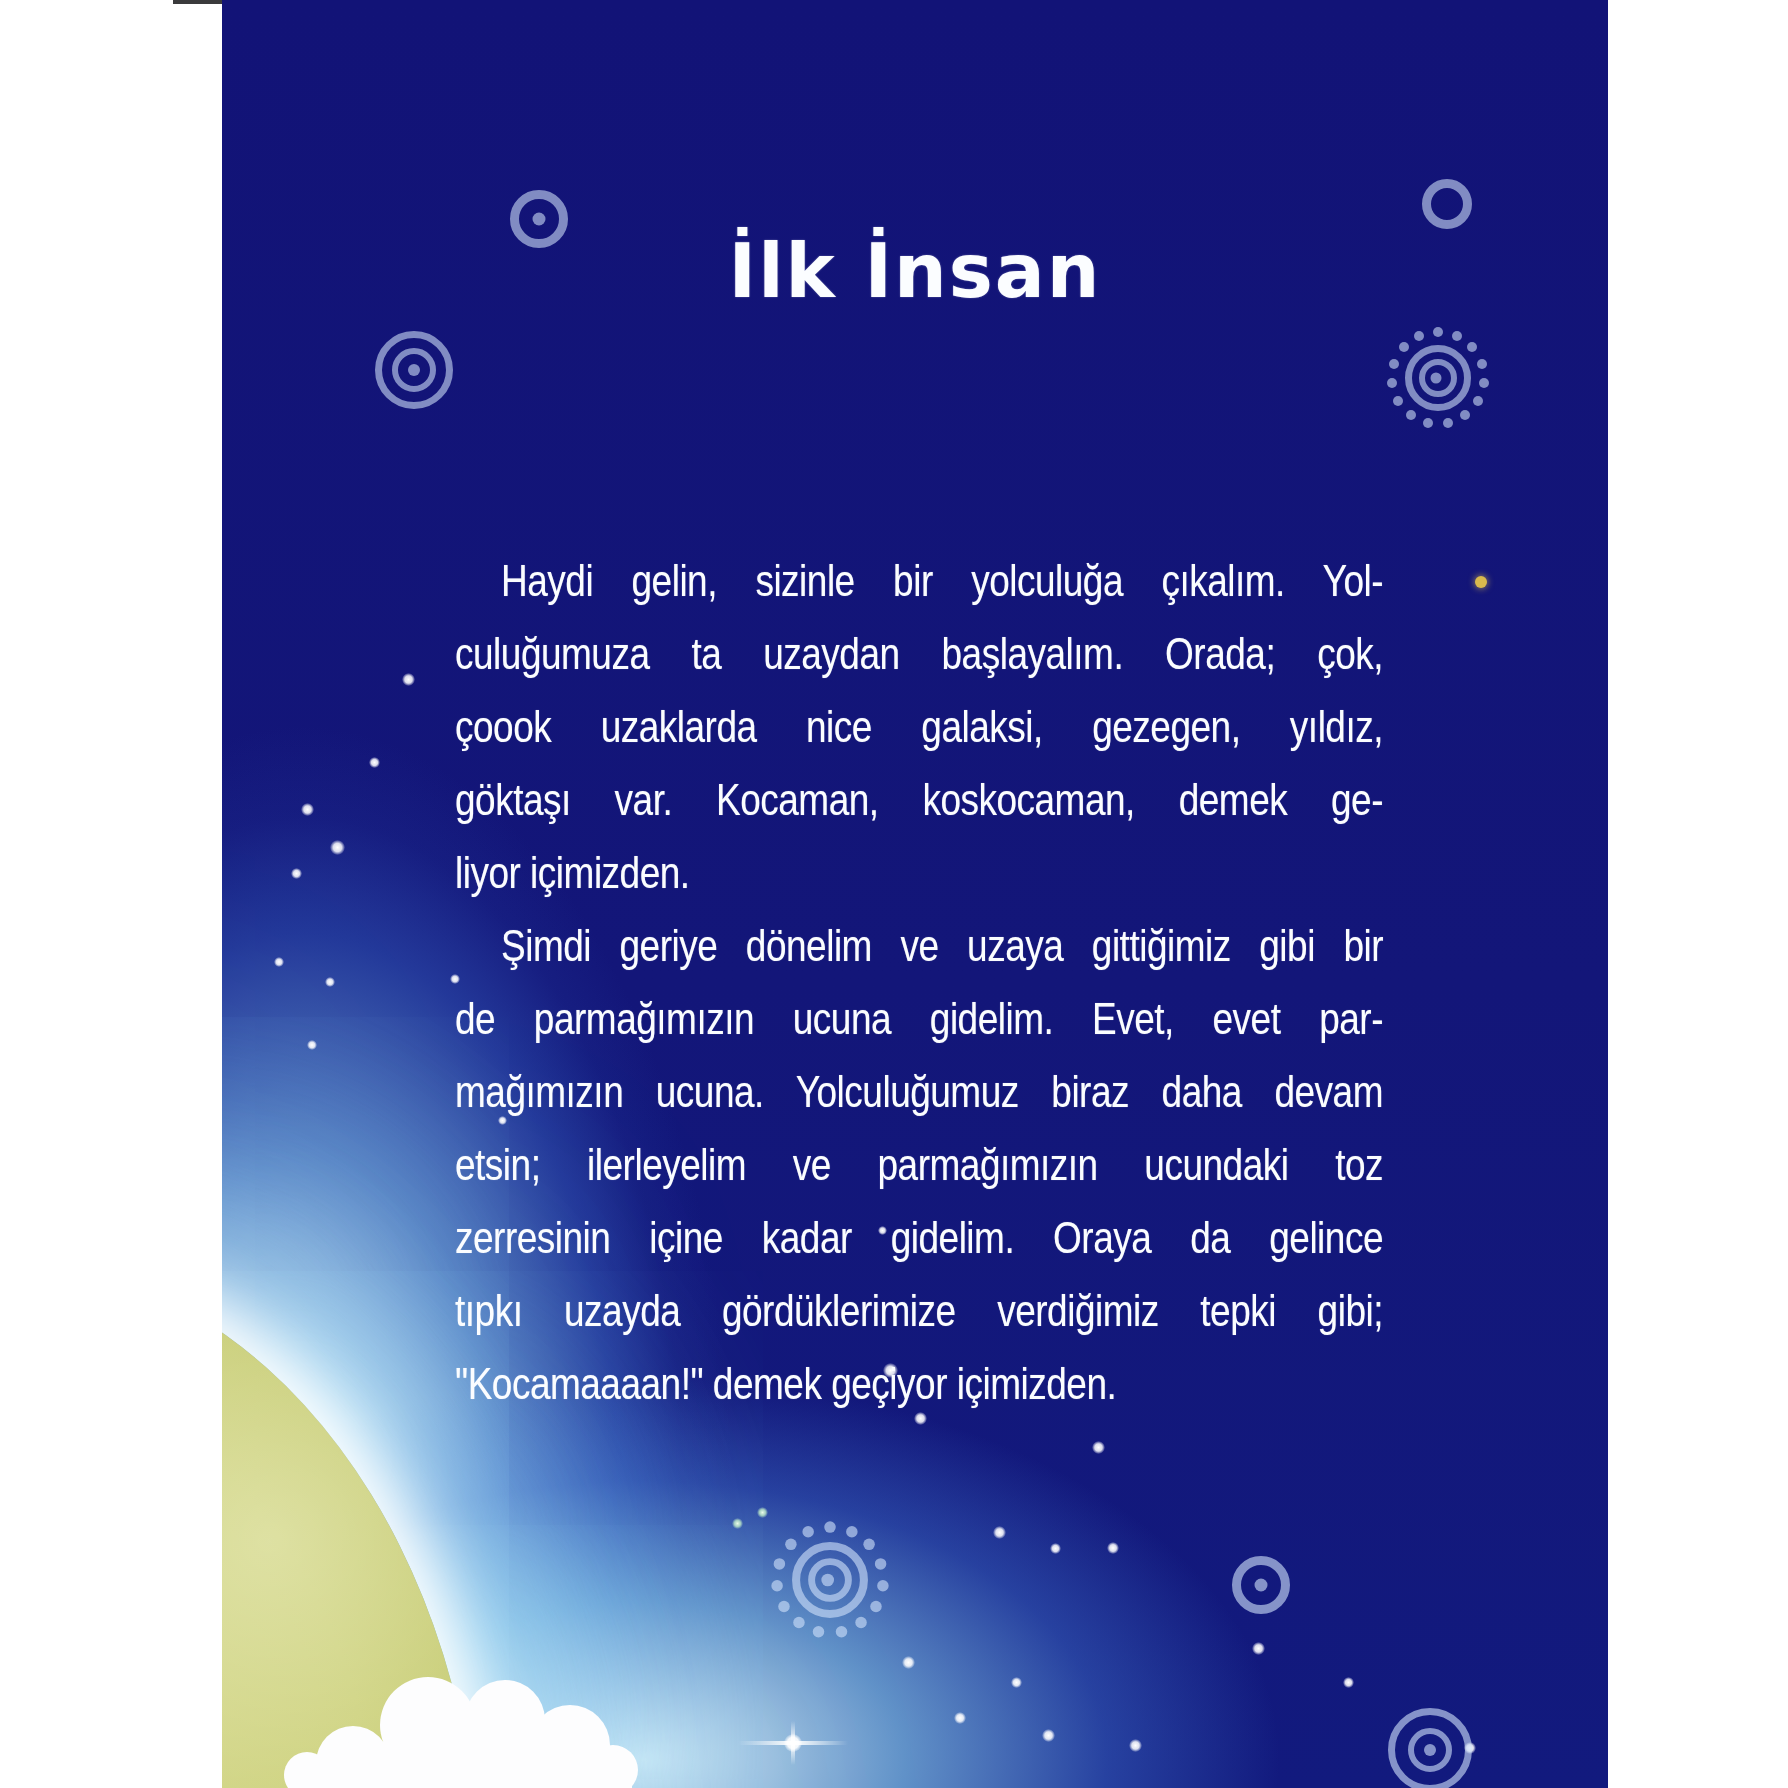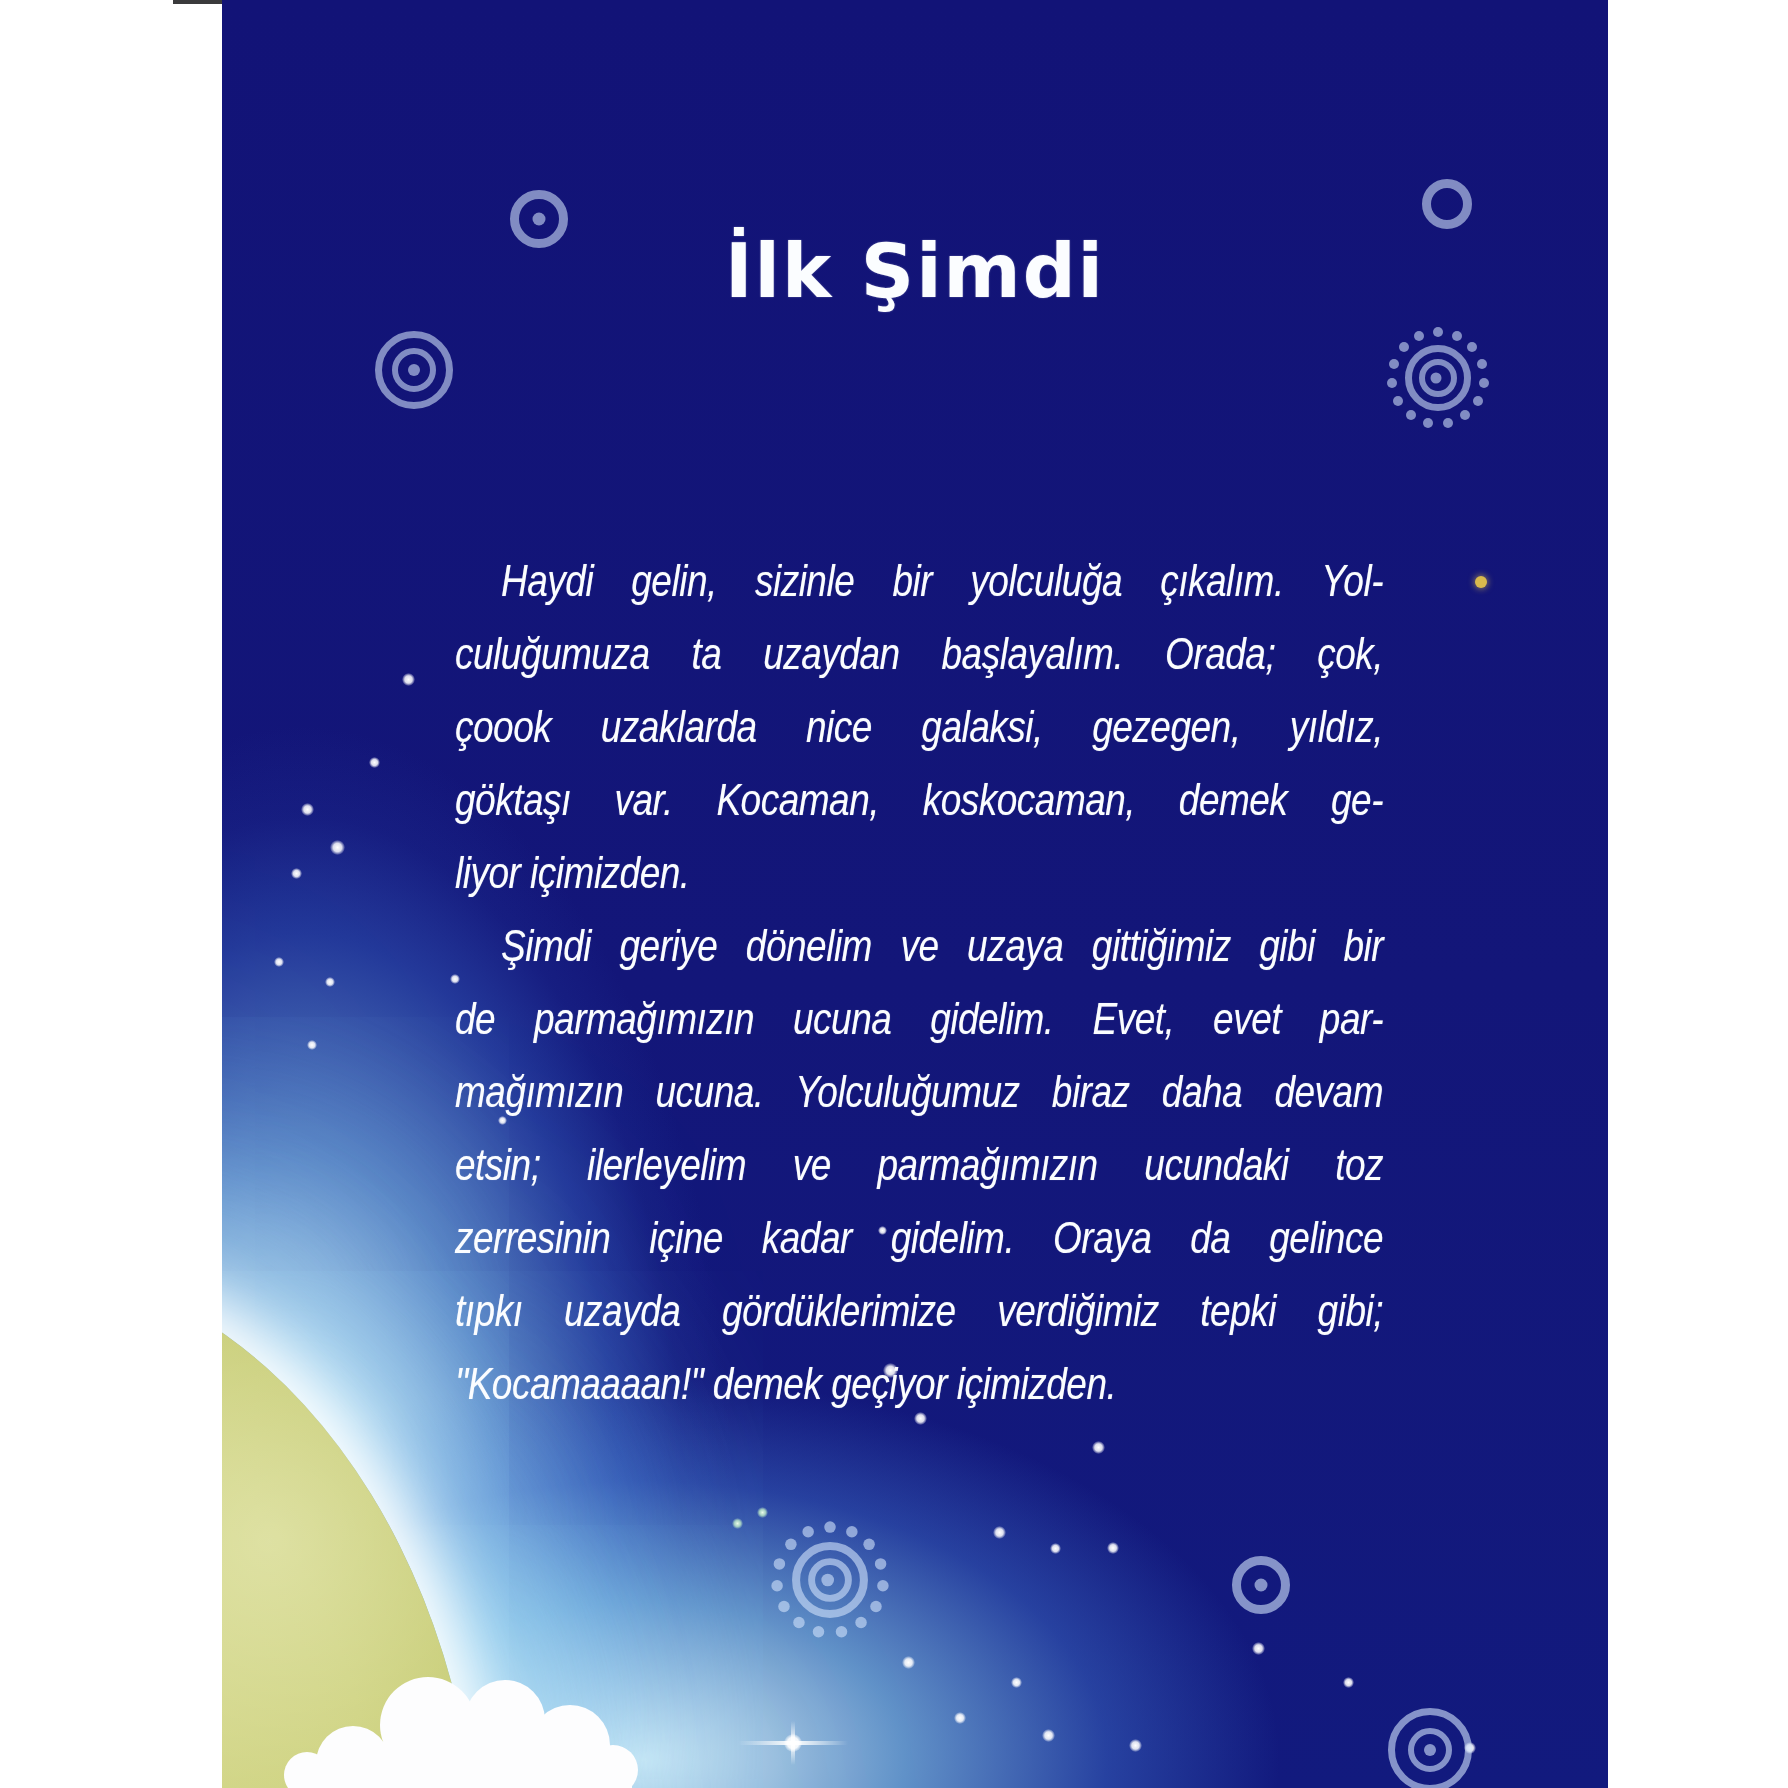--- a/index.html
+++ b/index.html
@@ -73,21 +73,21 @@
         transform:translate(-50%,-50%);background:transparent;}
   .sun.light .rings,.sun.light .rings .mid{border-color:var(--deco-light);}
   .sun.light .rings .dot{background:var(--deco-light);}
 
   
   .title{position:absolute;left:0;right:0;top:210px;text-align:center;color:var(--text);
         font-family:"DejaVu Sans",sans-serif;font-weight:bold;font-size:74px;line-height:122px;
         letter-spacing:2px;text-shadow:0 0 2px rgba(255,255,255,0.35);}
   .body-text{position:absolute;left:233px;top:545px;width:928px;color:var(--text);
         font-size:37px;letter-spacing:-0.5px;
-        text-shadow:0 0 1px rgba(255,255,255,0.4);font-style:italic;}
+        text-shadow:0 0 1px rgba(255,255,255,0.4);}
   .body-text .line{height:73px;line-height:73px;text-align:justify;text-align-last:justify;
         transform:scaleY(1.18);transform-origin:50% 50%;}
   .body-text .line.indent{text-indent:46px;}
   .body-text .line.last{text-align-last:left;}
 </style>
 </head>
 <body>
 
 <div class="canvas">
   <div class="crop-mark"></div>
@@ -196,21 +196,21 @@
       <div class="lobe" style="left:158px;top:1677px;width:96px;height:96px;"></div>
       <div class="lobe" style="left:243px;top:1680px;width:80px;height:80px;"></div>
       <div class="lobe" style="left:308px;top:1705px;width:80px;height:80px;"></div>
       <div class="lobe" style="left:366px;top:1745px;width:50px;height:50px;"></div>
       <div class="lobe" style="left:94px;top:1726px;width:74px;height:74px;"></div>
       <div class="lobe" style="left:62px;top:1752px;width:46px;height:46px;"></div>
       <div class="lobe" style="left:90px;top:1742px;width:320px;height:90px;border-radius:40px;"></div>
     </div>
 
     <div class="title">
-      <div>İlk Şimdi</div>
+      <div>İlk İnsan</div>
     </div>
 
     <div class="body-text" id="paragraphs">
         <div class="line indent">Haydi gelin, sizinle bir yolculuğa çıkalım. Yol-</div>
         <div class="line">culuğumuza ta uzaydan başlayalım. Orada; çok,</div>
         <div class="line">çoook uzaklarda nice galaksi, gezegen, yıldız,</div>
         <div class="line">göktaşı var. Kocaman, koskocaman, demek ge-</div>
         <div class="line last">liyor içimizden.</div>
         <div class="line indent">Şimdi geriye dönelim ve uzaya gittiğimiz gibi bir</div>
         <div class="line">de parmağımızın ucuna gidelim. Evet, evet par-</div>

